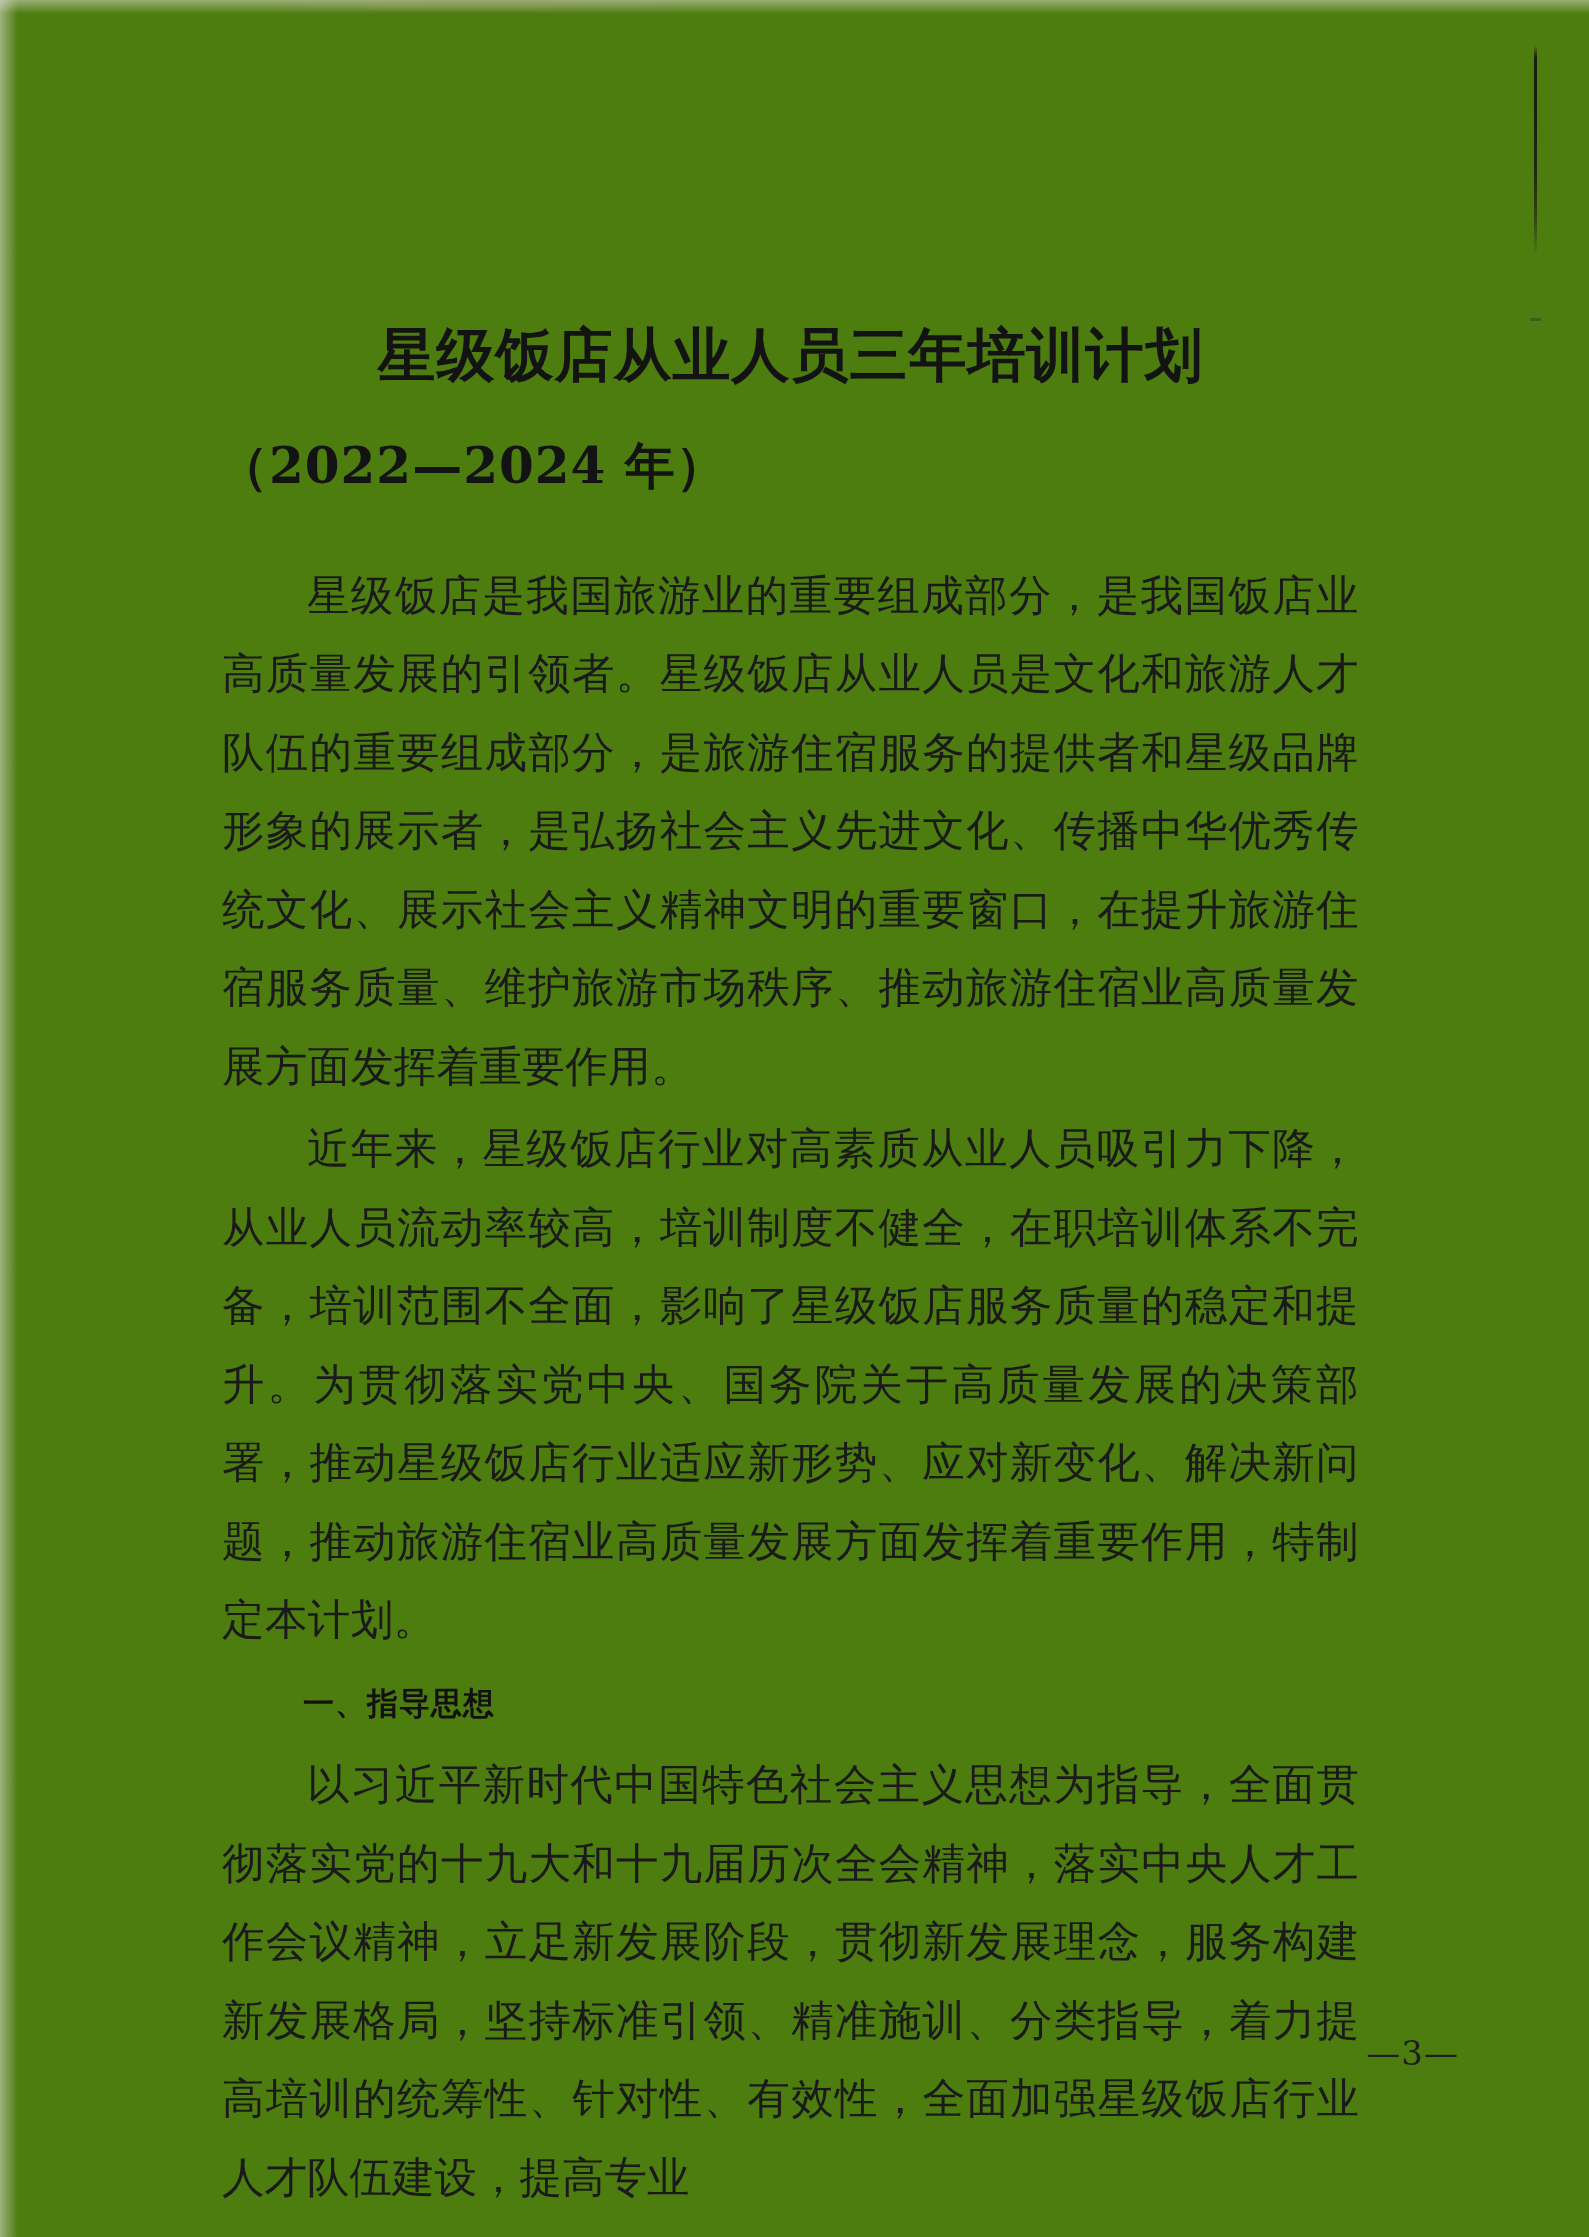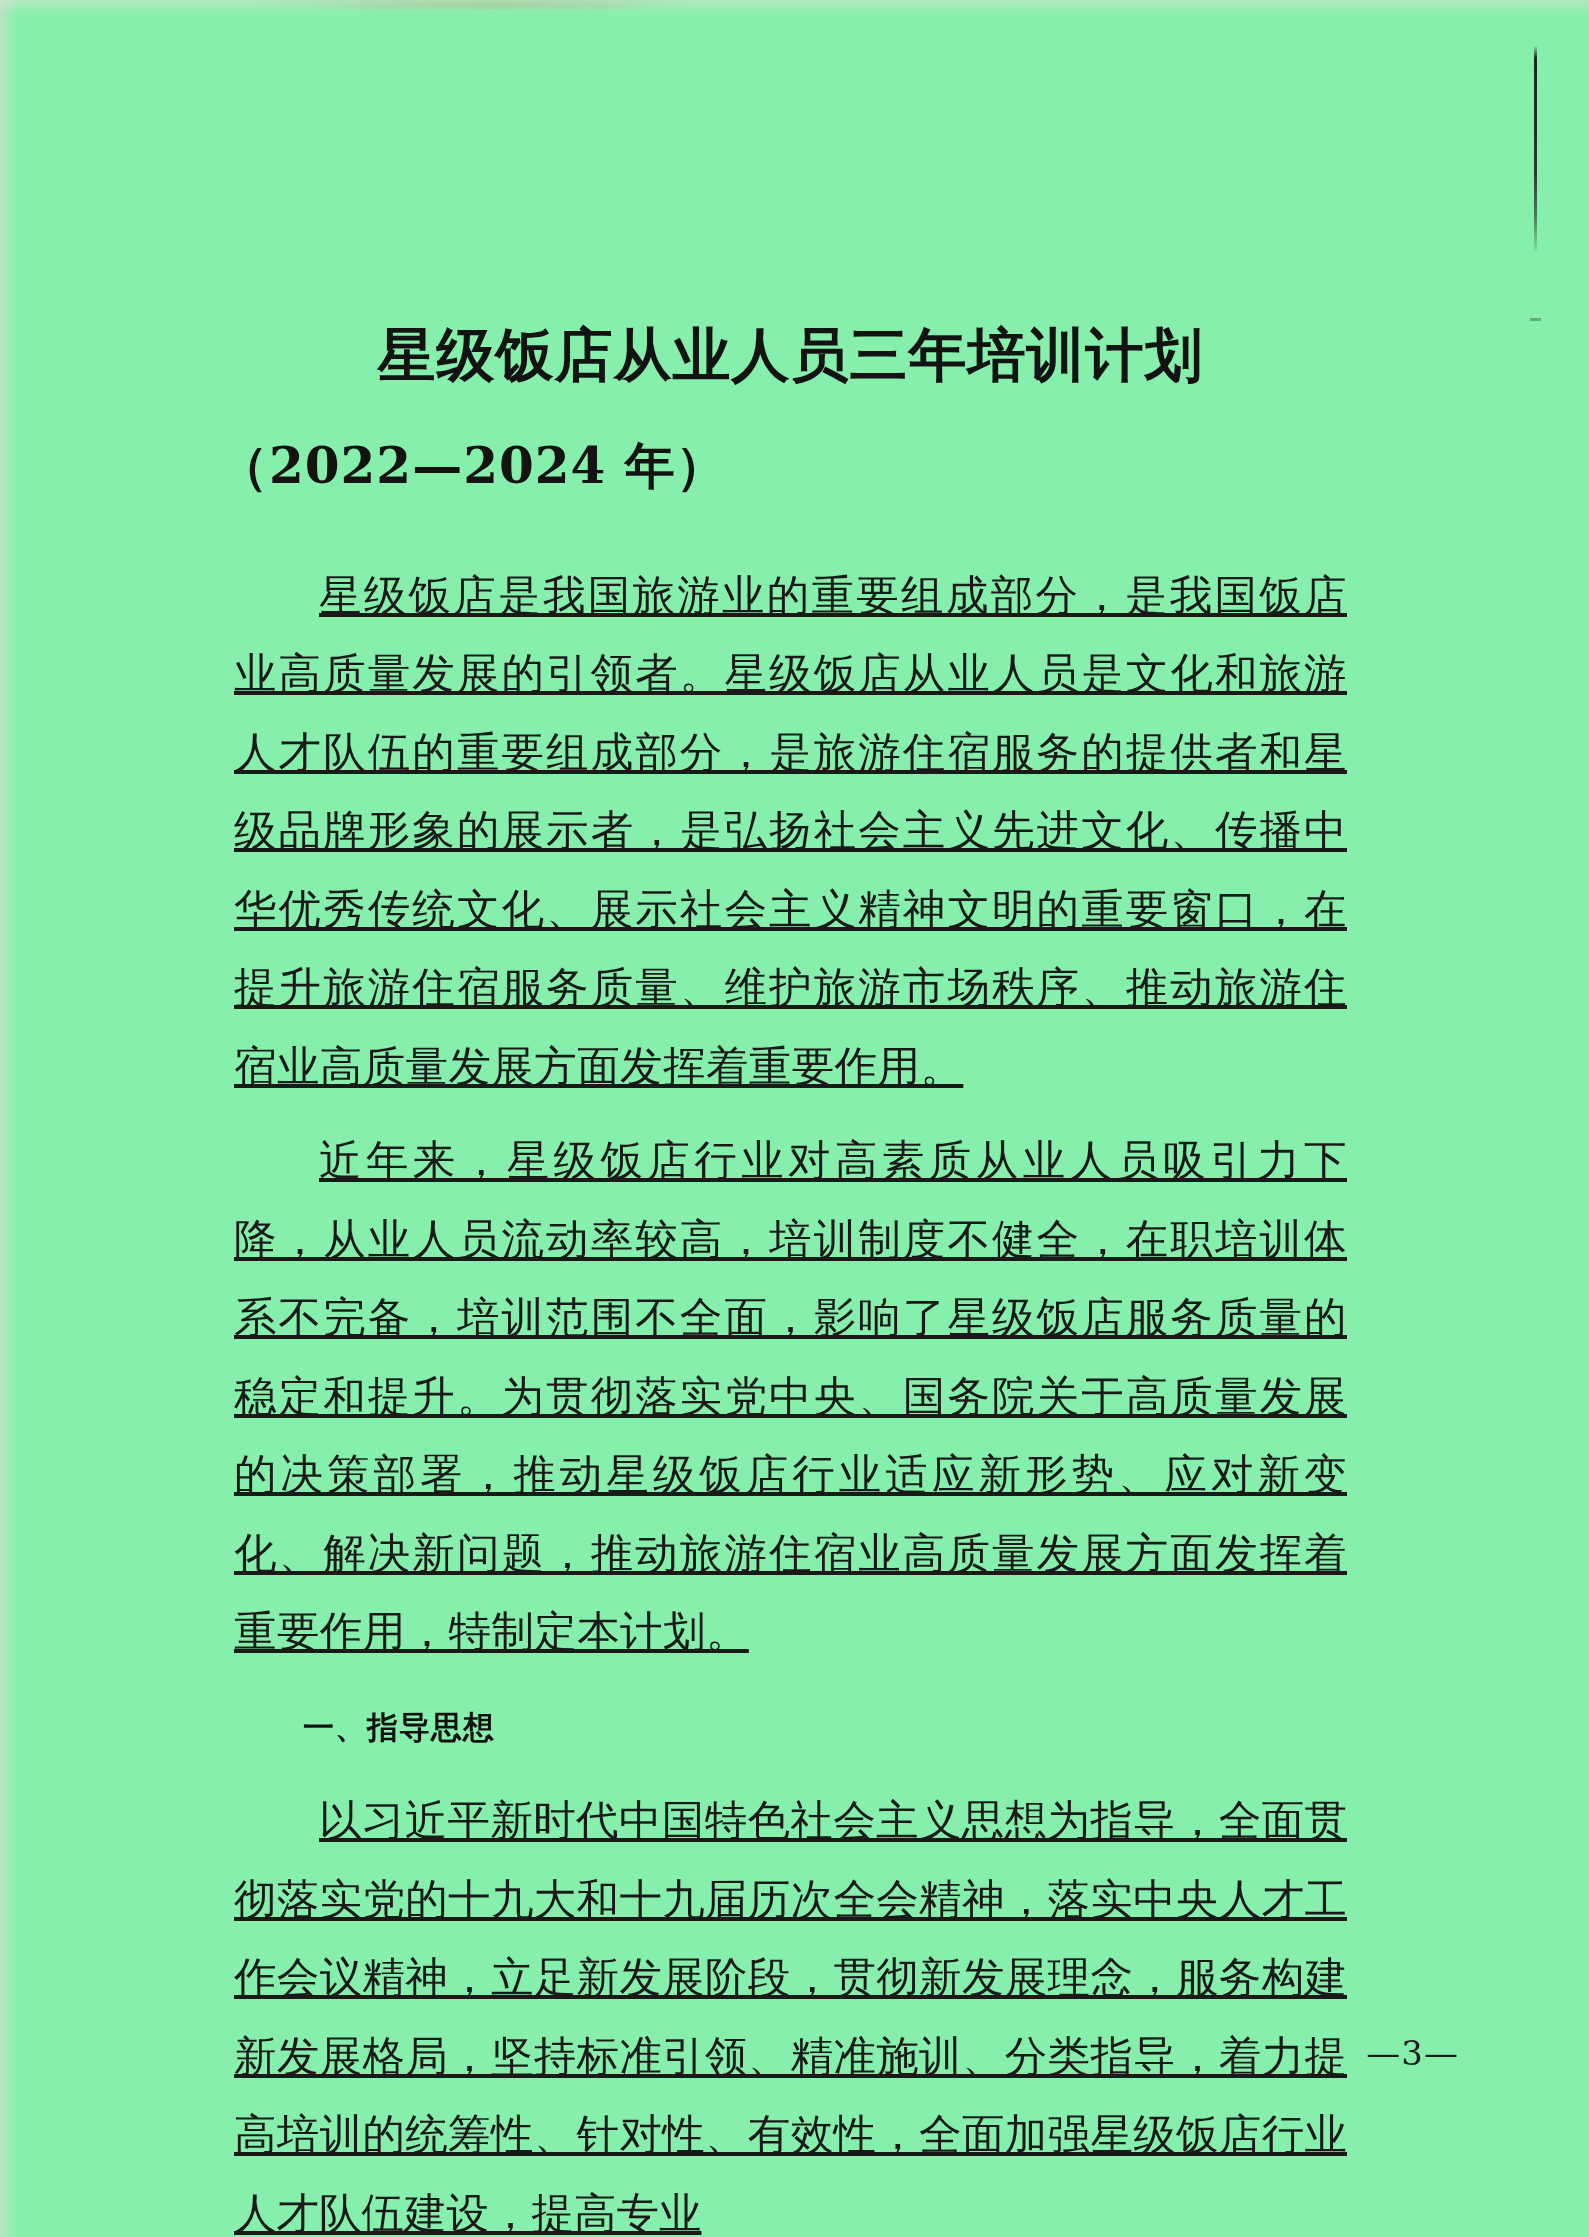--- a/index.html
+++ b/index.html
@@ -5,21 +5,21 @@
   html, body {
     margin: 0;
     padding: 0;
     background: #ffffff;
   }
   .page {
     position: relative;
     width: 1589px;
     height: 2237px;
     margin: 0 auto;
-    background: #86efac;
+    background: #4d7c0f;
     overflow: hidden;
     font-family: "DejaVu Serif", "Liberation Serif", serif;
     color: #1c1c1c;
   }
 
   
   .scan-line-right {
     position: absolute;
     left: 1534px;
     top: 46px;
@@ -98,31 +98,30 @@
     letter-spacing: 1px;
     color: #131313;
     margin-top: 4px;
   }
 
   
   .body-block {
     margin-top: 56px;
   }
   p.para {
-    margin: 16px;
+    margin: 4px;
     font-size: 42.5px;
     line-height: 78.5px;
     text-indent: 85px;
     text-align: justify;
     text-justify: inter-character;
     letter-spacing: 0.4px;
     color: #1a1a1a;
     font-family: "DejaVu Serif", "Liberation Serif", serif;
     word-break: break-all;
-    text-decoration: underline;
   }
   p.para.tight { letter-spacing: 0px; }
 
   h2.section-heading {
     margin: 0;
     font-size: 31px;
     line-height: 78.5px;
     text-indent: 85px;
     font-weight: 700;
     letter-spacing: 1px;

